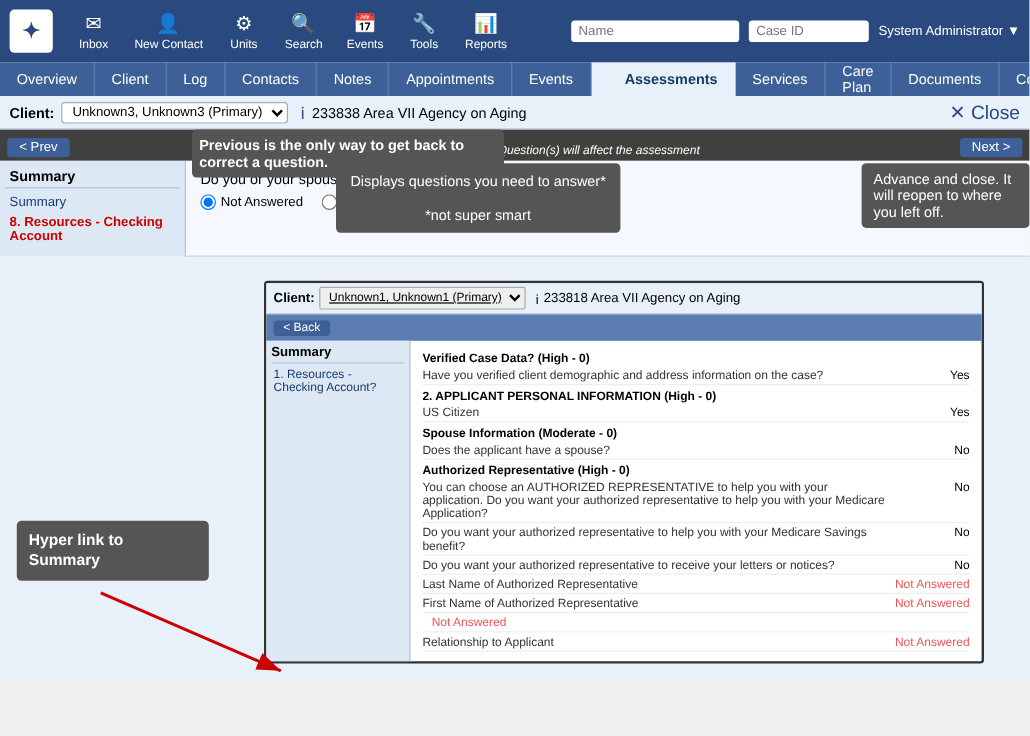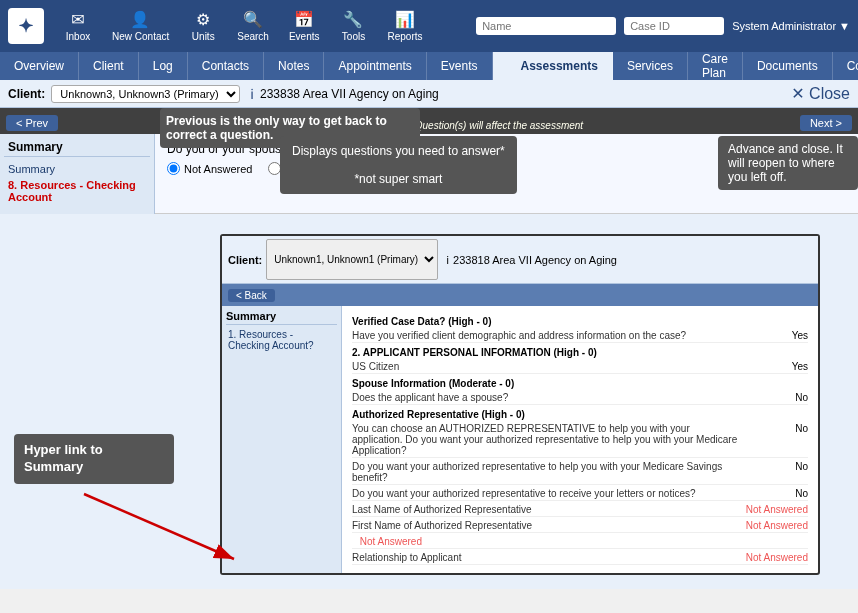--- a/index.html
+++ b/index.html
@@ -451,21 +451,21 @@
           </marker>
         </defs>
         <line x1="10" y1="10" x2="160" y2="75" stroke="#cc0000" stroke-width="2.5" marker-end="url(#arrowhead)"></line>
       </svg>
     </div>
 
     <div class="inner-screenshot">
 
       <div class="inner-client-bar">
         <span style="font-weight:bold; margin-right:4px;">Client:</span>
-        <select style="font-size:10px; border:1px solid #aaa; border-radius:2px; padding:13px 3px;">
+        <select style="font-size:10px; border:1px solid #aaa; border-radius:2px; padding:2px 3px;text-decoration:underline;">
           <option>Unknown1, Unknown1 (Primary)</option>
         </select>
         <span style="margin-left:8px; font-size:11px;">ℹ</span>
         <span style="margin-left:4px; font-size:11px;">233818 Area VII Agency on Aging</span>
       </div>
 
       <div class="inner-nav-bar">
         <button class="inner-back-btn">&lt; Back</button>
       </div>
 

